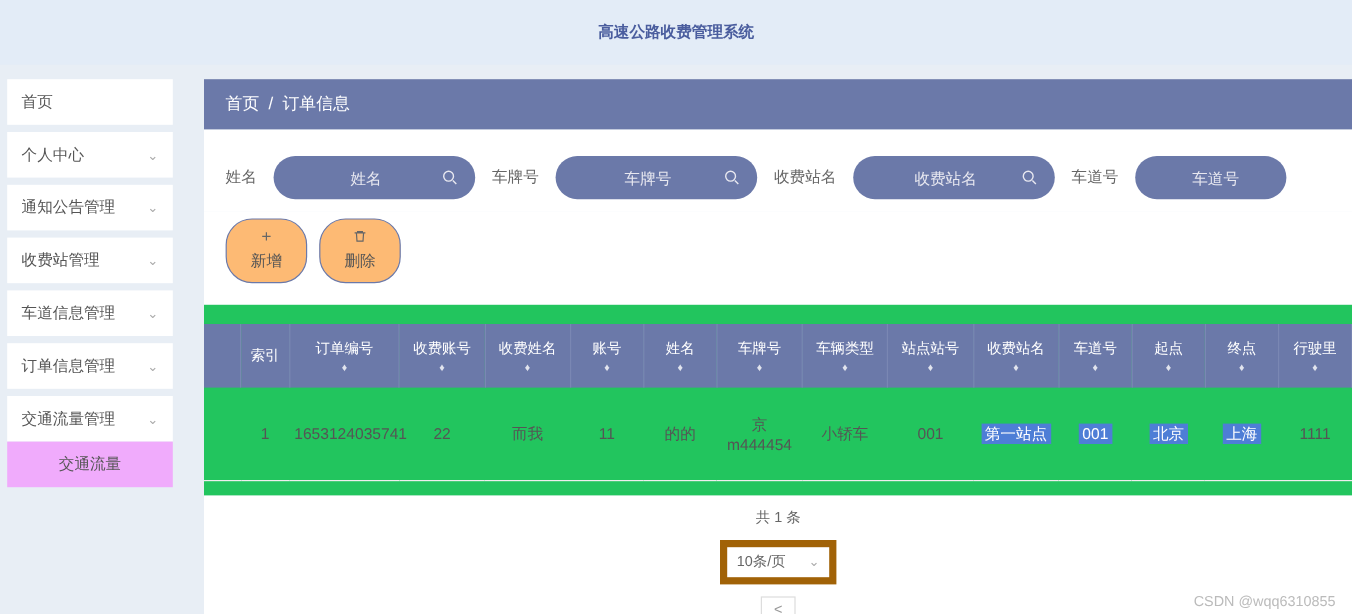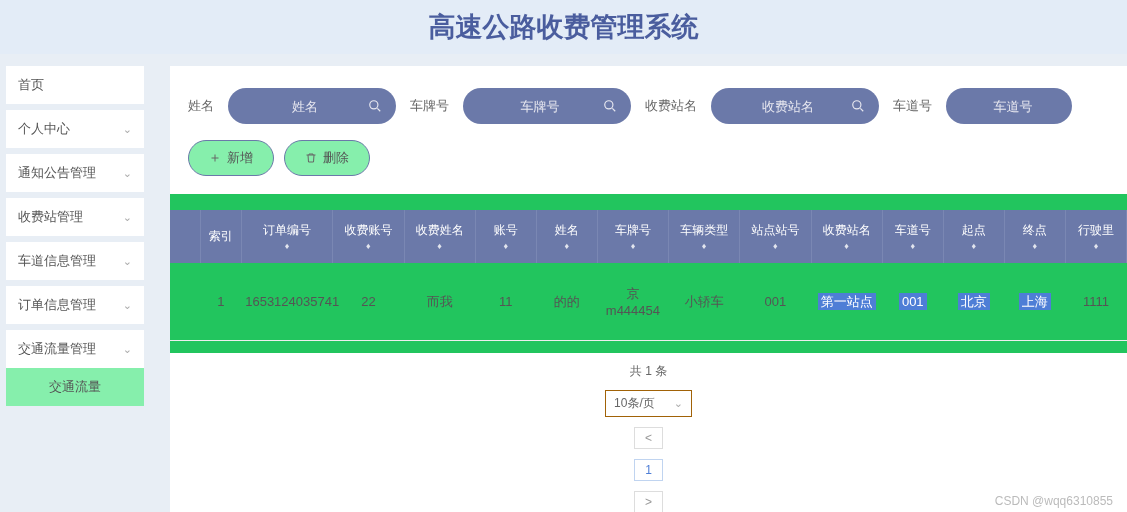--- a/index.html
+++ b/index.html
@@ -1,39 +1,39 @@
 <!DOCTYPE html>
 <html><head>
   <meta charset="utf-8">
   <style>
     * { box-sizing: border-box; margin: 0; padding: 0; }
     body { font-family: "Microsoft YaHei", Arial, sans-serif; font-size: 13px; background: #e8eef5; color: #333; width: 1127px; height: 512px; overflow: hidden; position: relative; }
     .header { background: #e3ecf7; height: 54px; display: flex; align-items: center; justify-content: center; width: 100%; }
-    .header h1 { color: #4a5d9e; font-size: 27px; font-weight: bold; }
+    .header h1 { color: #4a5d9e; font-size: 13px; font-weight: bold; }
     .layout { display: flex; height: calc(100% - 54px); }
     .sidebar { width: 150px; padding: 12px 6px 0 6px; display: flex; flex-direction: column; gap: 6px; }
     .side-item { background: #fff; padding: 10px 12px; display: flex; justify-content: space-between; align-items: center; color: #555; cursor: pointer; font-size: 13px; }
-    .side-sub { background: #86efac; padding: 10px 12px; text-align: center; color: #555; font-size: 13px; cursor: pointer; margin-top: -6px; }
+    .side-sub { background: #f0abfc; padding: 10px 12px; text-align: center; color: #555; font-size: 13px; cursor: pointer; margin-top: -6px; }
     .main { flex: 1; padding: 12px 0 0 20px; overflow: hidden; }
     .crumb { background: #6b79a9; color: #fff; padding: 12px 18px; font-size: 14px; }
     .filters { background: #fff; padding: 22px 18px 10px 18px; display: flex; gap: 14px; align-items: center; flex-wrap: wrap; }
     .flabel { color: #666; font-size: 13px; }
     .pill { background: #6b79a9; border-radius: 22px; height: 36px; display: flex; align-items: center; padding: 0 14px 0 22px; gap: 8px; }
     .pill input { background: transparent; border: none; outline: none; color: #fff; width: 110px; text-align: center; font-size: 13px; }
     .pill input::placeholder { color: #e8e8f0; }
     .actions { background: #fff; padding: 6px 18px 18px 18px; display: flex; gap: 10px; }
-    .btn { border: 1px solid #6b79a9; background: #86efac; color: #555; border-radius: 22px; padding: 8px 20px; display: inline-flex; align-items: center; gap: 6px; cursor: pointer; font-size: 13px; }
+    .btn { border: 1px solid #6b79a9; background: #fdba74; color: #555; border-radius: 22px; padding: 8px 20px; display: inline-flex; align-items: center; gap: 6px; cursor: pointer; font-size: 13px; flex-direction: column; }
     .table-wrap { background: #22c55e; padding: 16px 0 12px 0; }
     table { border-collapse: collapse; width: 100%; table-layout: fixed; }
     th { background: #6b79a9; color: #fff; font-weight: normal; font-size: 12px; padding: 12px 4px; text-align: center; border-right: 1px solid #7a87b3; }
     th .sort { display: block; font-size: 9px; opacity: 0.8; margin-top: 2px; }
     td { padding: 22px 4px; text-align: center; font-size: 13px; color: #555; border-bottom: 1px solid #eee; }
     .hl { background: #4e7ed6; color: #fff; padding: 1px 3px; }
     .pager { background: #fff; padding: 10px 18px; display: flex; justify-content: flex-end; align-items: center; gap: 10px; font-size: 12px; color: #666; flex-direction: column; }
-    .pgsel { border: 1px solid #a16207; padding: 4px 8px; background: #fff; display: inline-flex; align-items: center; gap: 19px; }
+    .pgsel { border: 6px solid #a16207; padding: 4px 8px; background: #fff; display: inline-flex; align-items: center; gap: 19px; }
     .pgbtn { border: 1px solid #ddd; padding: 3px 10px; color: #999; cursor: pointer; }
     .pgbtn.active { color: #4e7ed6; border-color: #c0d4f0; }
     .pginput { width: 36px; border: 1px solid #ddd; text-align: center; padding: 3px; }
     .watermark { position: absolute; bottom: 4px; right: 14px; color: #bbb; font-size: 12px; }
     svg { display: block; }
     .chev { font-size: 11px; color: #aaa; }
   </style>
 </head>
 <body>
 
@@ -67,20 +67,25 @@
         <span class="chev">⌄</span>
       </div>
     <div class="side-item">
         <span>交通流量管理</span>
         <span class="chev">⌄</span>
       </div>
     <div class="side-sub">交通流量</div>
   </div>
 
   <div class="main">
+    <div class="crumb">
+      <span>首页</span>
+      &nbsp;<span>/</span>&nbsp;
+      <span>订单信息</span>
+    </div>
 
     <div class="filters">
       <span class="flabel">姓名</span>
       <div class="pill">
         <input placeholder="姓名" style="">
         <svg width="14" height="14" viewBox="0 0 24 24" fill="none" stroke="#e8e8f0" stroke-width="2">
             <circle cx="10" cy="10" r="7"></circle>
             <path d="M21 21l-5-5"></path>
           </svg>
       </div>

